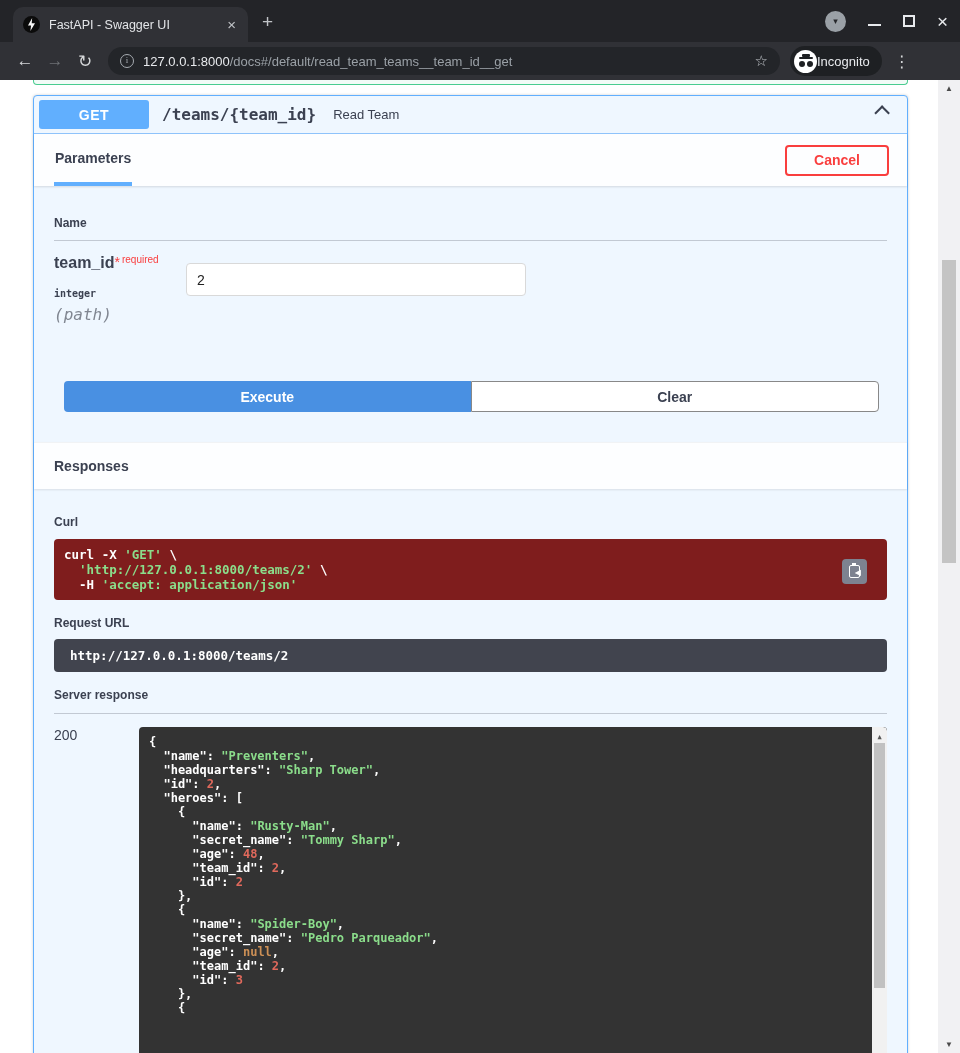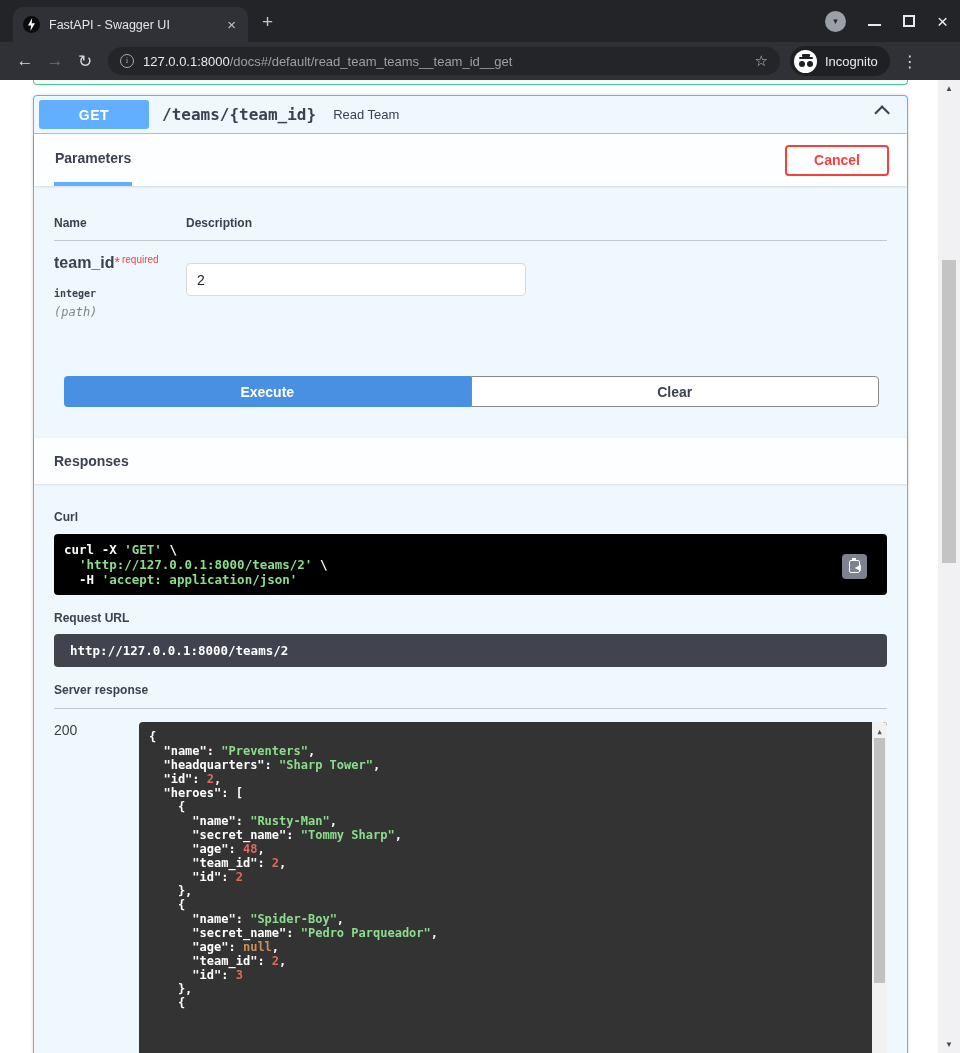--- a/index.html
+++ b/index.html
@@ -36,21 +36,21 @@
   .url .host { color:#e8eaed; }
   .url .path { color:#9aa0a6; }
   .star { color:#bdc1c6; font-size:15px; margin-left:8px; }
   .incog { height:30px; margin-left:10px; background:#1e2023; border-radius:15px;
            display:flex; align-items:center; padding:0 12px 0 4px; }
   .spy { width:23px; height:23px; border-radius:50%; background:#fff; position:relative; }
   .spy-hat-top { position:absolute; left:8px; top:4px; width:8px; height:3px; background:#1e2023; border-radius:1px; }
   .spy-hat { position:absolute; left:5px; top:7px; width:14px; height:2.5px; background:#1e2023; border-radius:1px; }
   .spy-eyes { position:absolute; left:5px; top:11px; width:6px; height:6px; border-radius:50%;
               background:#1e2023; box-shadow:8px 0 0 #1e2023; }
-  .incog-label { color:#e8eaed; font-size:13px; margin-left:8px; }
+  .incog-label { color:#e8eaed; font-size:13px; }
   .kebab { color:#d6d8da; font-size:16px; margin-left:12px; }
 
   
   .content { position:relative; width:960px; height:973px; background:#fff; overflow:hidden; }
 
   .page-scrollbar { position:absolute; right:0; top:0; width:22px; height:973px; background:#f1f1f3; z-index:40; }
   .page-scrollbar .arrow { position:absolute; left:0; width:22px; text-align:center;
                            color:#4a4a4a; font-size:8px; }
   .page-scrollbar .arrow.up { top:4px; } .page-scrollbar .arrow.down { bottom:4px; }
   .page-thumb { position:absolute; left:4px; top:180px; width:14px; height:303px; background:#c4c4c4; }
@@ -84,41 +84,41 @@
   .params { padding:30px 20px 0 20px; }
   .p-headrow { display:flex; padding-bottom:10px; border-bottom:1px solid rgba(59,65,81,.25); }
   .p-headrow .c1 { width:132px; } .p-headrow .c2 { flex:1; }
   .col-label { font-size:12px; font-weight:bold; color:#3b4151; }
   .p-row { display:flex; padding-top:13px; }
   .p-name-col { width:132px; }
   .p-name { font-size:16px; font-weight:bold; color:#3b4151; }
   .req-star { color:#f93e3e; font-size:14px; vertical-align:top; }
   .req-label { color:#f93e3e; font-size:10px; vertical-align:top; margin-left:2px; }
   .p-type { font-family:"DejaVu Sans Mono", monospace; font-size:10px; font-weight:bold; margin-top:16px; }
-  .p-loc { font-family:"DejaVu Sans Mono", monospace; font-size:12px; font-style:italic;
+  .p-loc { font-family:"DejaVu Sans Mono", monospace; font-size:16px; font-style:italic;
            color:#808691; margin-top:6px; }
   .p-input { width:340px; height:33px; margin-top:9px; border:1px solid #d9d9d9; border-radius:4px;
              padding:0 10px; font-size:14px; color:#222; background:#fff;
              font-family:"Liberation Sans", sans-serif; }
 
   .exec-row { display:flex; margin:57px 28px 30px 30px; height:31px; }
   .exec-btn { flex:1; background:#4990e2; border:none; border-radius:4px 0 0 4px; color:#fff;
               font-size:14px; font-weight:bold; font-family:"Liberation Sans", sans-serif; }
   .clear-btn { flex:1; background:#fff; border:1px solid #888; border-radius:0 4px 4px 0; color:#3b4151;
                font-size:14px; font-weight:bold; font-family:"Liberation Sans", sans-serif; }
 
   .responses-band { height:47px; background:rgba(255,255,255,.85);
                     box-shadow:0 1px 2px rgba(0,0,0,.1); border-top:1px solid rgba(59,65,81,.06);
                     display:flex; align-items:center; padding:0 20px; }
   .responses-title { font-size:14px; font-weight:bold; color:#3b4151; }
 
   .responses-inner { padding:26px 20px 20px 20px; }
   .mini-label { font-size:12px; font-weight:bold; color:#3b4151; }
 
-  .codeblock { position:relative; background:#000000; border-radius:4px; margin-top:10px;
+  .codeblock { position:relative; background:#7f1d1d; border-radius:4px; margin-top:10px;
                padding:8px 10px; color:#fff; font-family:"DejaVu Sans Mono", monospace;
                font-size:12.5px; font-weight:bold; line-height:15px; }
   .code-line { white-space:pre; }
   .tok-p, .tok-k { color:#ffffff; }
   .tok-s { color:#8bdd8b; }
   .tok-n { color:#e0695c; }
   .tok-u { color:#cc8f55; }
 
   .copy-btn { position:absolute; right:10px; bottom:8px; width:25px; height:25px; border:none;
               background:#7d8290; border-radius:4px; display:flex; align-items:center; justify-content:center; }
@@ -203,21 +203,20 @@
     </div>
 
     <div class="section-band">
       <span class="tab-item">Parameters</span>
       <button class="cancel-btn">Cancel</button>
     </div>
 
     <div class="params">
       <div class="p-headrow">
         <span class="c1 col-label">Name</span>
-        <span class="c2 col-label">Description</span>
       </div>
       <div class="p-row">
         <div class="p-name-col">
           <div><span class="p-name">team_id</span><span class="req-star">*</span><span class="req-label">required</span></div>
           <div class="p-type">integer</div>
           <div class="p-loc">(path)</div>
         </div>
         <div>
           <input class="p-input" type="text" value="2" style="">
         </div>

